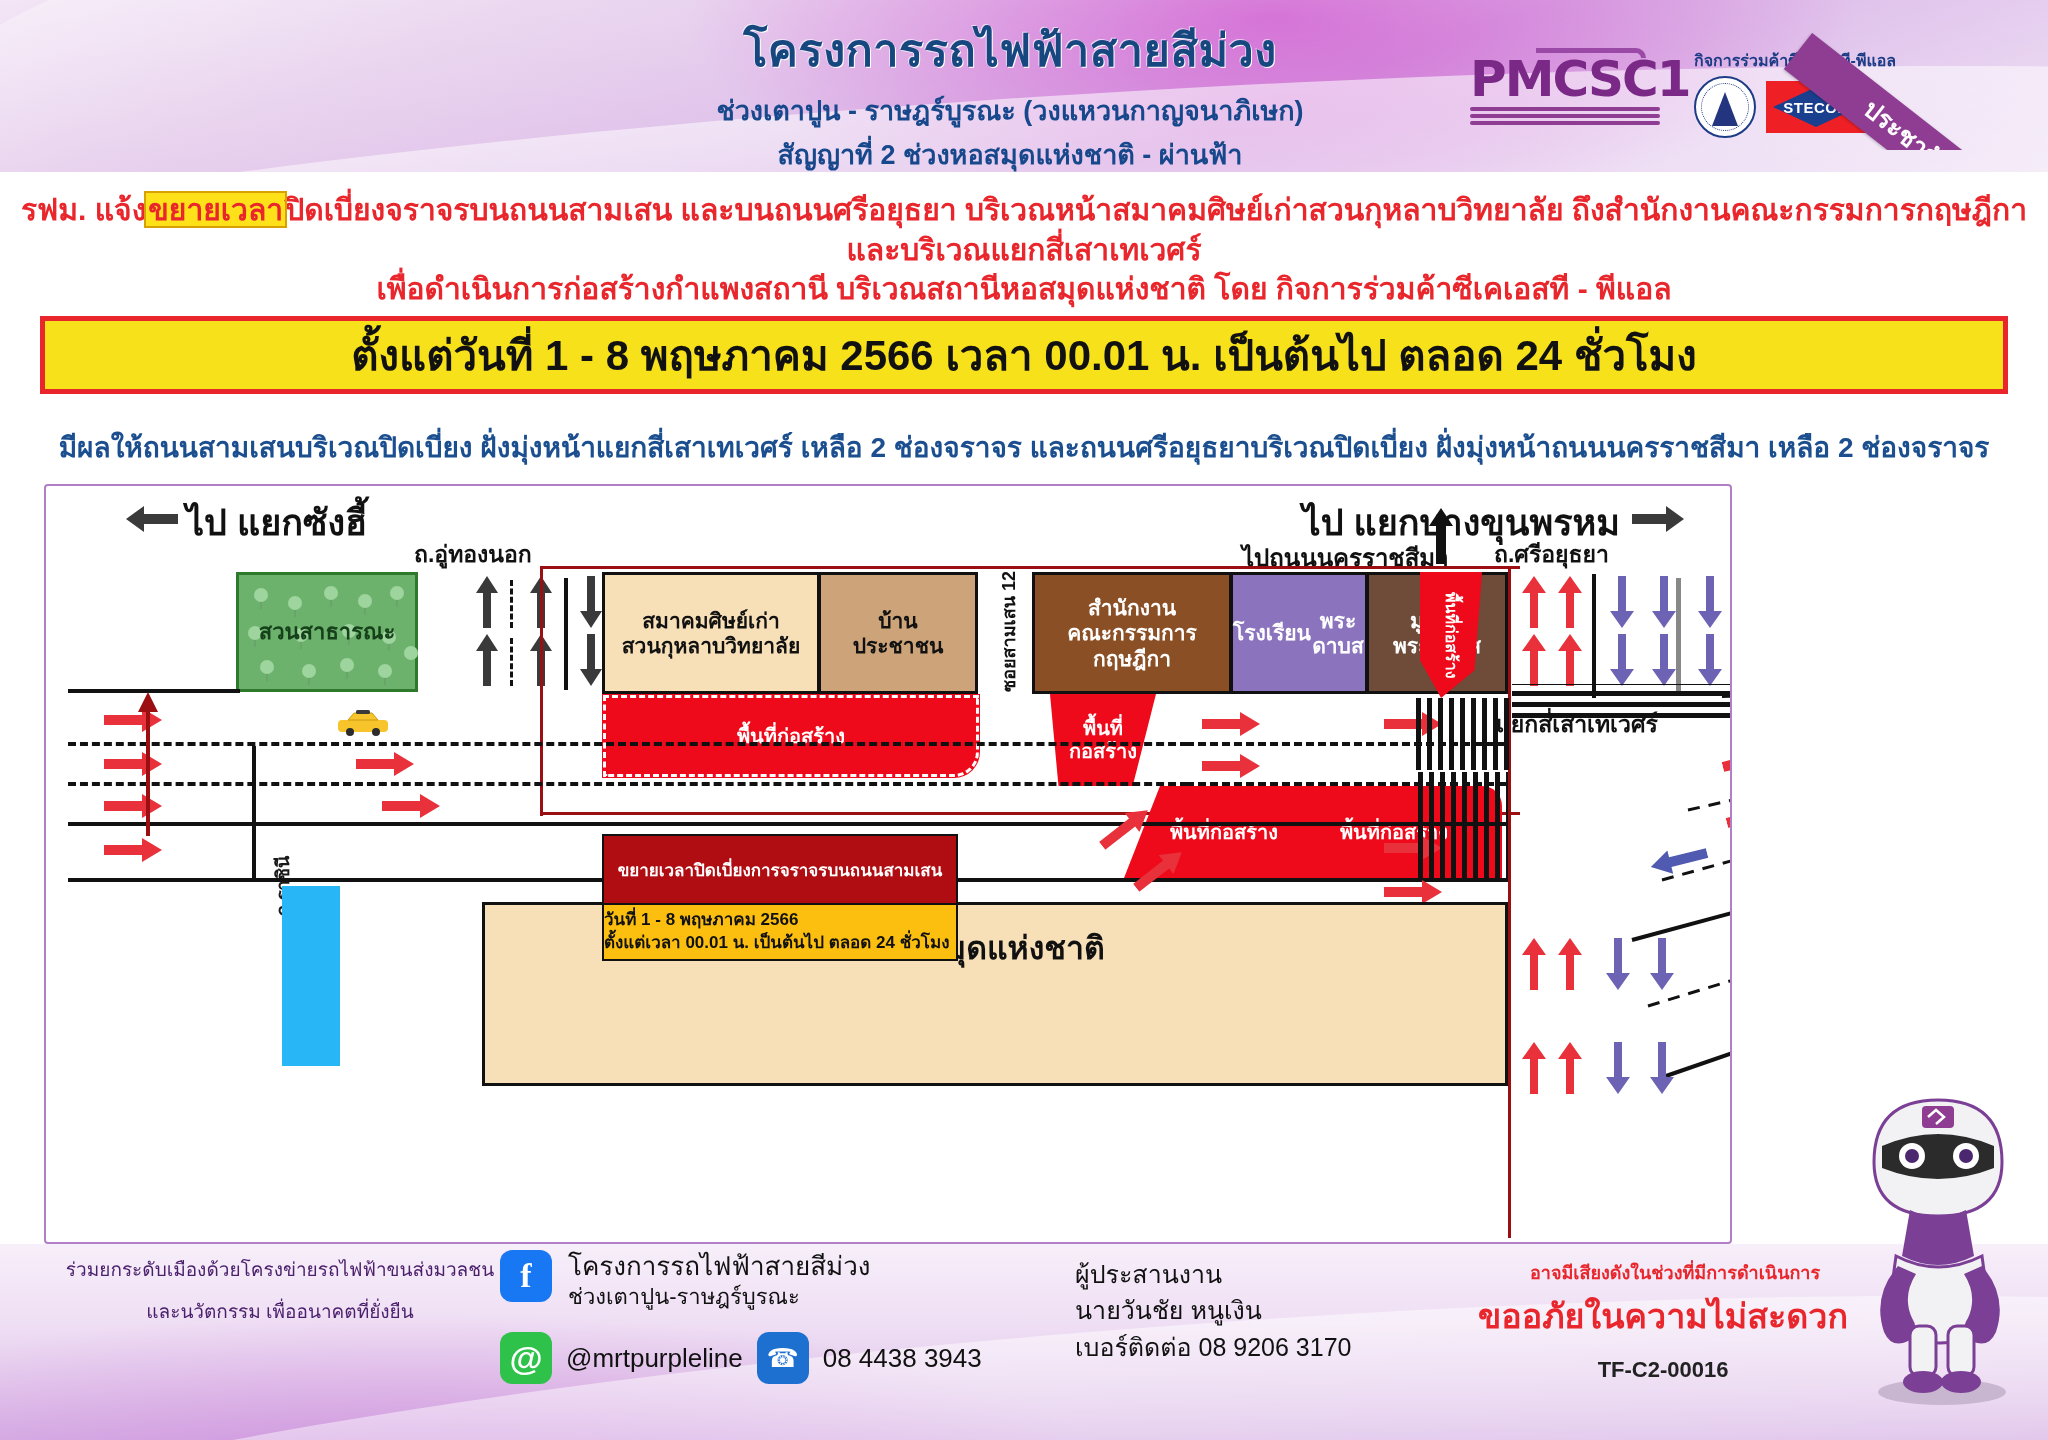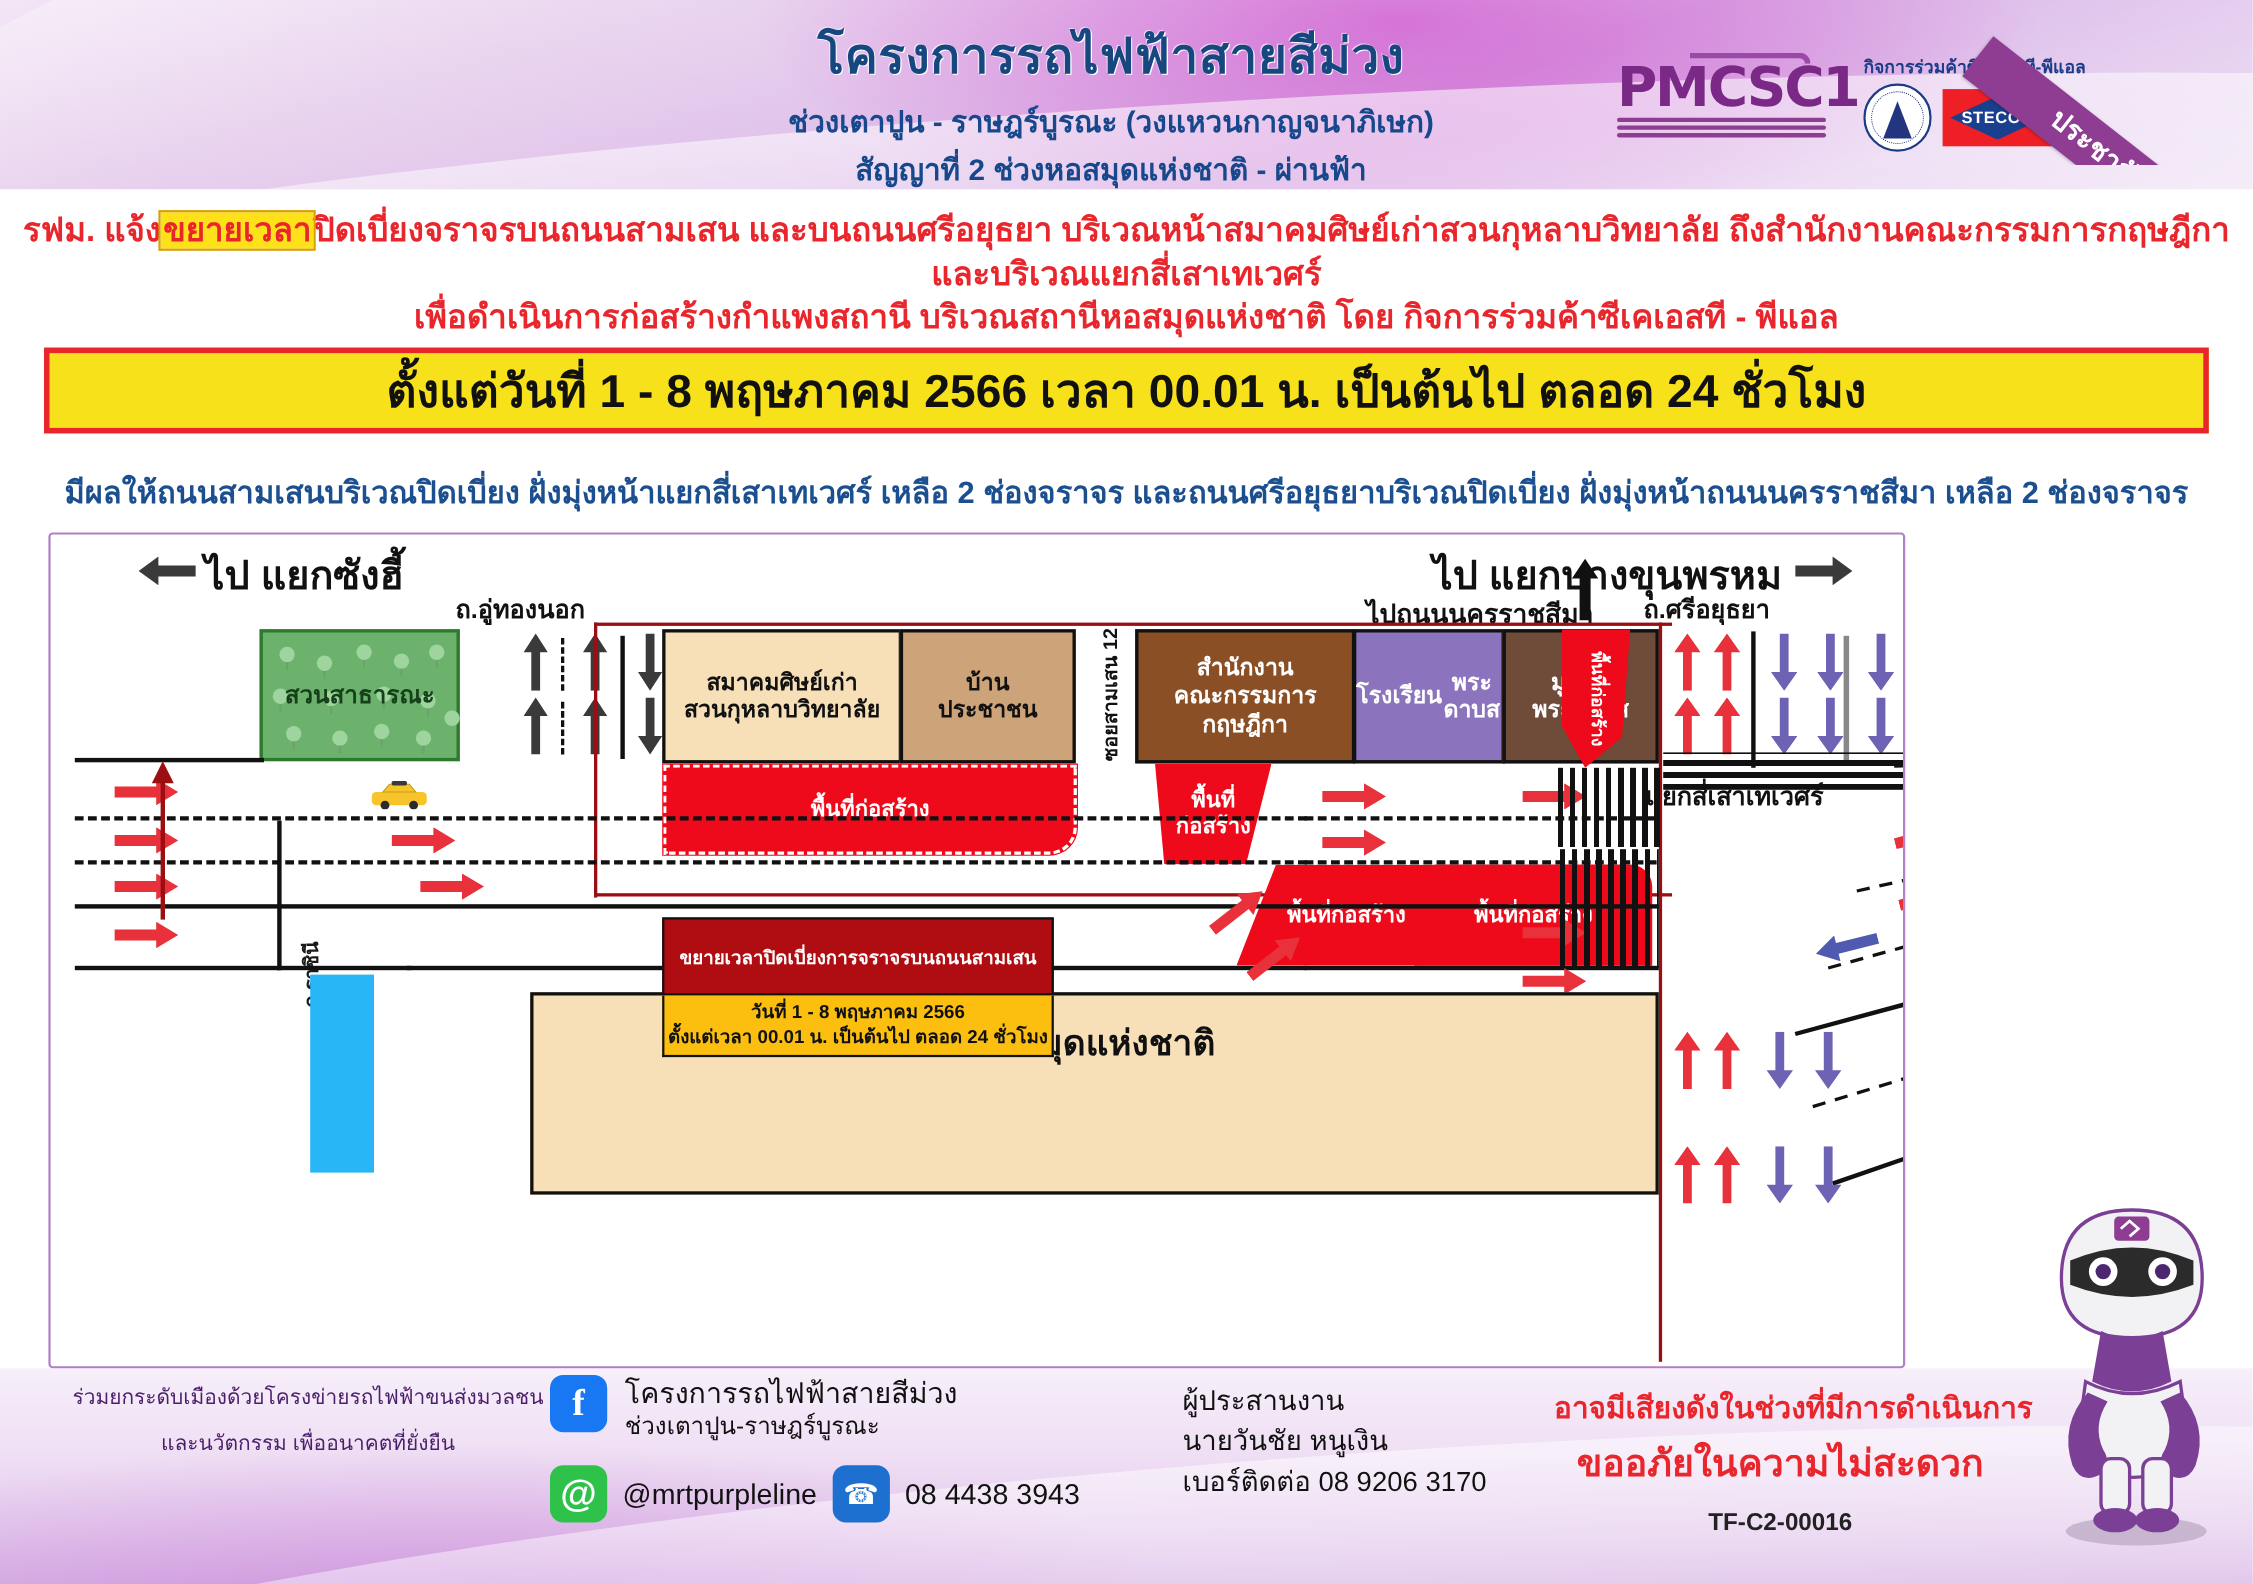--- a/index.html
+++ b/index.html
@@ -159,21 +159,21 @@
   .ar svg { display:block; }
 
   
   #callout { position:absolute; left:556px; top:348px; width:356px; }
   #callout .c-top {
     background:#b00d12; color:#fff; font-size:17px; font-weight:bold;
     text-align:center; padding:20px 0; border:2px solid #111;
   }
   #callout .c-bot {
     background:#fcbf10; color:#111; font-size:17px; font-weight:bold;
-    text-align:center; padding:4px 0; border:2px solid #111; border-top:none; line-height:1.35;
+    text-align:left; padding:4px 0; border:2px solid #111; border-top:none; line-height:1.35;
   }
   #callout-stem { position:absolute; left:100px; top:220px; width:4px; height:130px; background:#9b0f12; }
   #callout-head {
     position:absolute; left:92px; top:206px; width:0; height:0;
     border-left:10px solid transparent; border-right:10px solid transparent;
     border-bottom:20px solid #9b0f12;
   }
 
   
   .zebra {
@@ -210,21 +210,21 @@
   .sicon.fb { background:#1877f2; font-family:"Liberation Serif",serif; }
   .sicon.line { background:#2ec24b; }
   .sicon.tel { background:#1d6fd0; font-size:26px; }
   .stext { font-size:26px; color:#111; line-height:1.25; }
   .stext .sm { font-size:22px; }
   #f-social .inline-row { display:flex; align-items:center; gap:14px; }
 
   #f-contact { position:absolute; left:1075px; top:12px; font-size:25px; color:#111; line-height:1.45; }
 
   #f-right { position:absolute; right:200px; top:14px; text-align:center; }
-  #f-right .r1 { font-size:27px; font-weight:bold; color:#e8262c;margin-left:24px; }
+  #f-right .r1 { font-size:18px; font-weight:bold; color:#e8262c;margin-left:24px; }
   #f-right .r2 { font-size:34px; font-weight:bold; color:#e8262c; margin-top:2px; }
   #f-right .r3 { font-size:22px; font-weight:bold; color:#222; margin-top:14px; }
 
   
   #mascot { position:absolute; right:18px; top:1070px; width:200px; height:340px; }
 </style>
 </head>
 <body>
 
 <div id="header">

